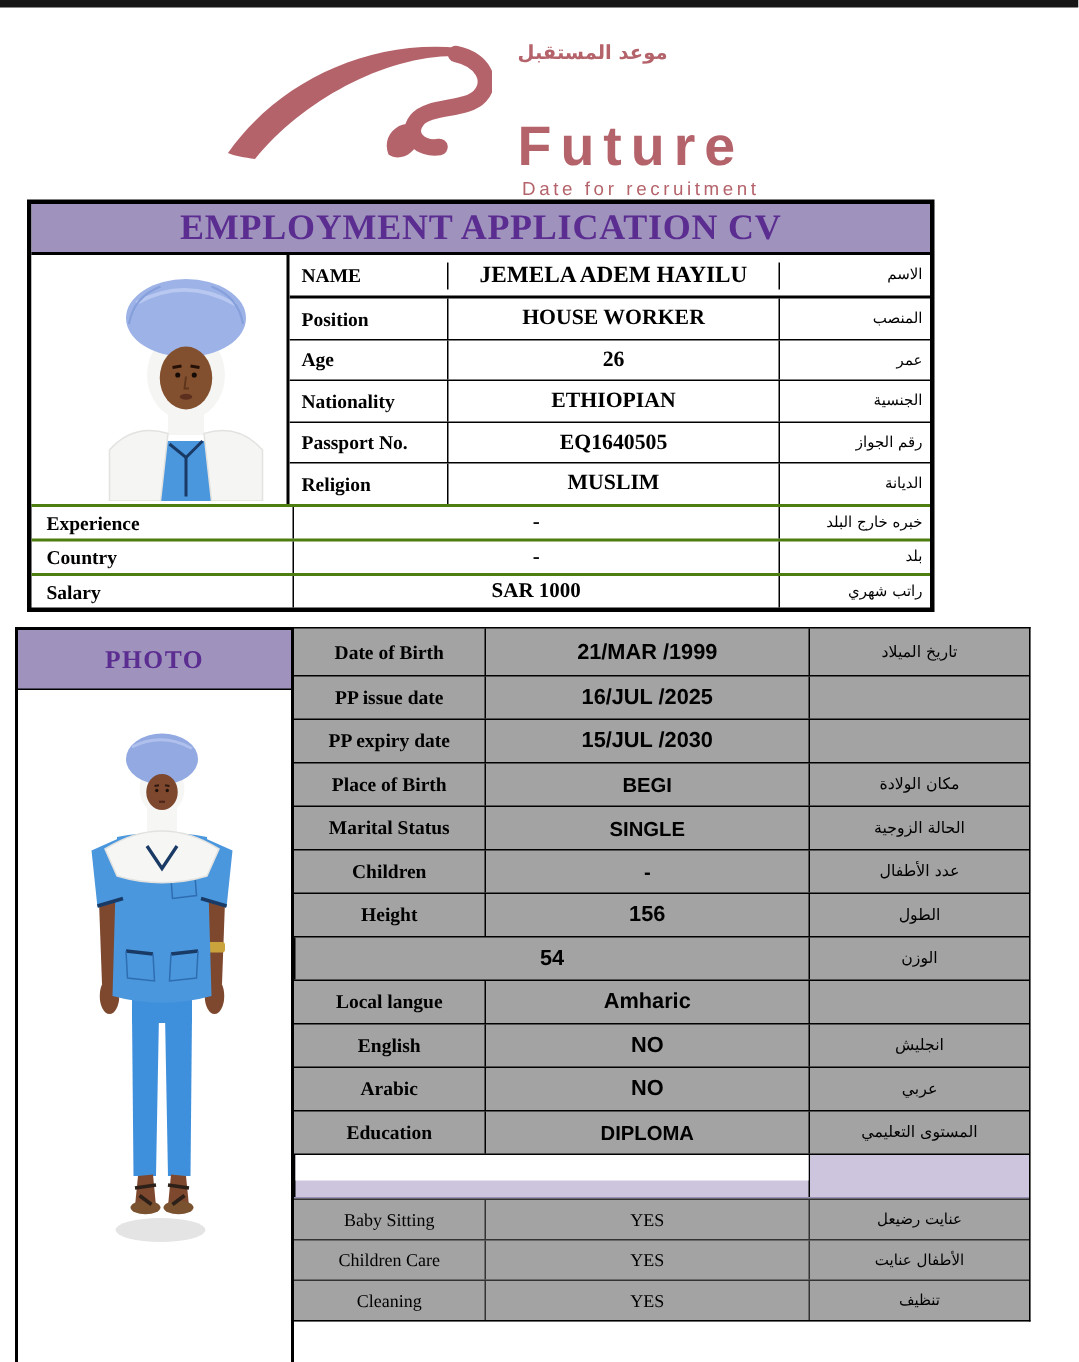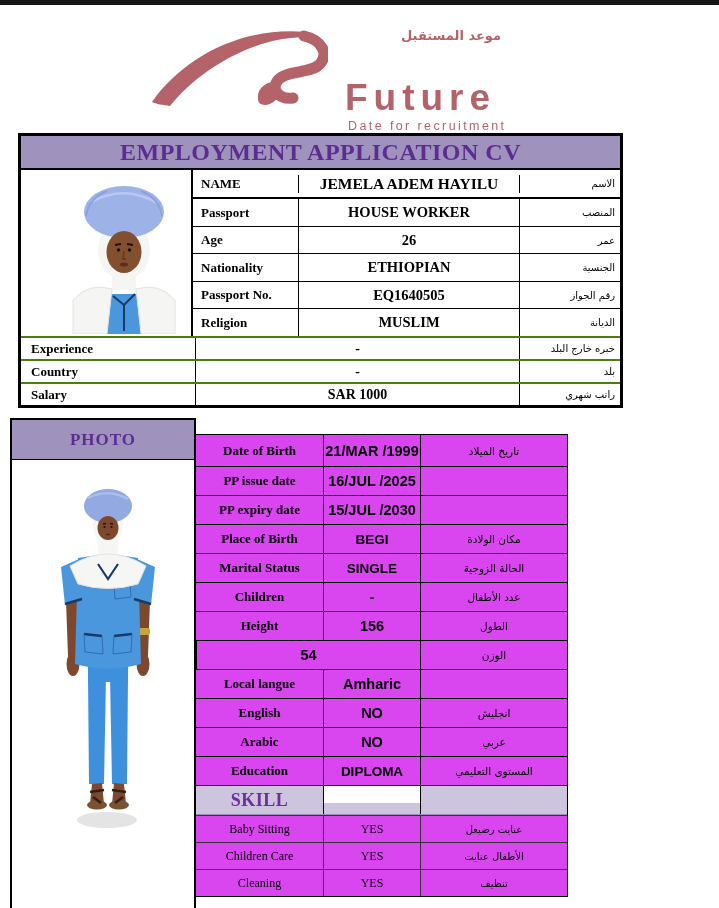--- a/index.html
+++ b/index.html
@@ -4,21 +4,21 @@
 <style>
   * { margin:0; padding:0; box-sizing:border-box; }
   html,body { width:719px; height:908px; background:#fff; position:relative; overflow:hidden;
               font-family:"Liberation Serif", serif; }
   .topbar { position:absolute; left:0; top:0; width:719px; height:5px; background:#161616; }
 
   
   .logo { position:absolute; left:0; top:8px; width:719px; height:110px; }
   .logo-mark { position:absolute; left:148px; top:12px; width:180px; height:92px; }
   .logo-text { position:absolute; left:345px; top:20px; width:216px; }
-  .logo-arabic { text-align:center; font-family:"DejaVu Sans", sans-serif; font-weight:bold;
+  .logo-arabic { text-align:left; font-family:"DejaVu Sans", sans-serif; font-weight:bold;
                  font-size:13px; color:#b5636b; padding-right:4px; }
   .logo-brand { font-family:"Liberation Sans", sans-serif; font-weight:bold; font-size:37px;
                 line-height:1.05; letter-spacing:6px; color:#b5636b;margin-top:36px; }
   .logo-tagline { font-family:"Liberation Sans", sans-serif; font-size:12.5px; letter-spacing:2.4px;
                   color:#b5636b; margin-top:1px; padding-left:3px; }
 
   
   .t1 { position:absolute; left:18px; top:133px; width:605px; border:3px solid #000; background:#fff; }
   .t1-title { height:32px; background:#9f93be; color:#5c2d90; font-weight:bold; font-size:24px;
               letter-spacing:0.5px; display:flex; align-items:center; justify-content:center; }
@@ -43,23 +43,23 @@
                   font-weight:bold; font-size:14px; }
 
   
   .t2 { position:absolute; left:10px; top:418px; width:627px; height:490px;border-radius:31px; }
   .t2-left { position:absolute; left:0; top:0; width:186px; height:490px;
              border-left:2px solid #000; border-right:2px solid #000; border-top:2px solid #000; }
   .t2-photo-header { height:40px; background:#9f93be; border-bottom:1px solid #000; color:#5c2d90;
                      font-weight:bold; font-size:17px; letter-spacing:1px;
                      display:flex; align-items:center; justify-content:center; }
   .t2-photo-area { position:relative; height:449px; background:#fff; }
-  .t2-right { position:absolute; left:186px; top:16px; width:372px;
+  .t2-right { position:absolute; left:186px; top:0; width:491px;
               border-top:1px solid #000; border-right:1px solid #000; border-bottom:1px solid #000;
-              background:#d946ef; }
+              background:#a3a3a3; }
   .t2-row { display:flex; height:29px; border-top:1px solid #000; }
   .t2-row:first-child { border-top:none; height:31px; }
   .t2-row .lbl { width:127px; display:flex; align-items:center; justify-content:center;
                  font-weight:bold; font-size:13px; }
   .t2-row .val { flex:1; border-left:1px solid #000; border-right:1px solid #000;
                  display:flex; align-items:center; justify-content:center;
                  font-family:"Liberation Sans", sans-serif; font-weight:bold; font-size:13.5px; }
   .t2-row .ar { width:146px; display:flex; align-items:center; justify-content:center;
                 font-family:"DejaVu Sans", sans-serif; font-size:10.5px; }
   .skill-row { display:flex; height:30px; border-top:1px solid #000; border-bottom:1px solid #9b91b8; }
@@ -118,21 +118,21 @@
         <path d="M106,150 L106,116 Q90,98 67,105 L72,150 Z" fill="#f5f5f3" stroke="#e2e2e0" stroke-width="1"></path>
       </svg>
     </div>
     <div class="t1-rows">
       <div class="t1-row b2">
         <div class="lbl">NAME</div>
         <div class="val" style="font-size:15.5px">JEMELA ADEM HAYILU</div>
         <div class="ar">الاسم</div>
       </div>
       <div class="t1-row">
-        <div class="lbl">Passport</div>
+        <div class="lbl">Position</div>
         <div class="val">HOUSE WORKER</div>
         <div class="ar">المنصب</div>
       </div>
       <div class="t1-row">
         <div class="lbl">Age</div>
         <div class="val">26</div>
         <div class="ar">عمر</div>
       </div>
       <div class="t1-row">
         <div class="lbl">Nationality</div>
@@ -267,21 +267,20 @@
       <div class="lbl">Arabic</div>
       <div class="val" style="font-size:14.5px">NO</div>
       <div class="ar">عربي</div>
     </div>
     <div class="t2-row">
       <div class="lbl">Education</div>
       <div class="val">DIPLOMA</div>
       <div class="ar">المستوى التعليمي</div>
     </div>
     <div class="skill-row">
-      <div class="skill-lbl">SKILL</div>
       <div class="skill-mid">
         <div class="skill-white"></div>
       </div>
       <div class="skill-ar"></div>
     </div>
     <div class="sk-row">
       <div class="lbl">Baby Sitting</div>
       <div class="val">YES</div>
       <div class="ar">عنايت رضيعل</div>
     </div>

